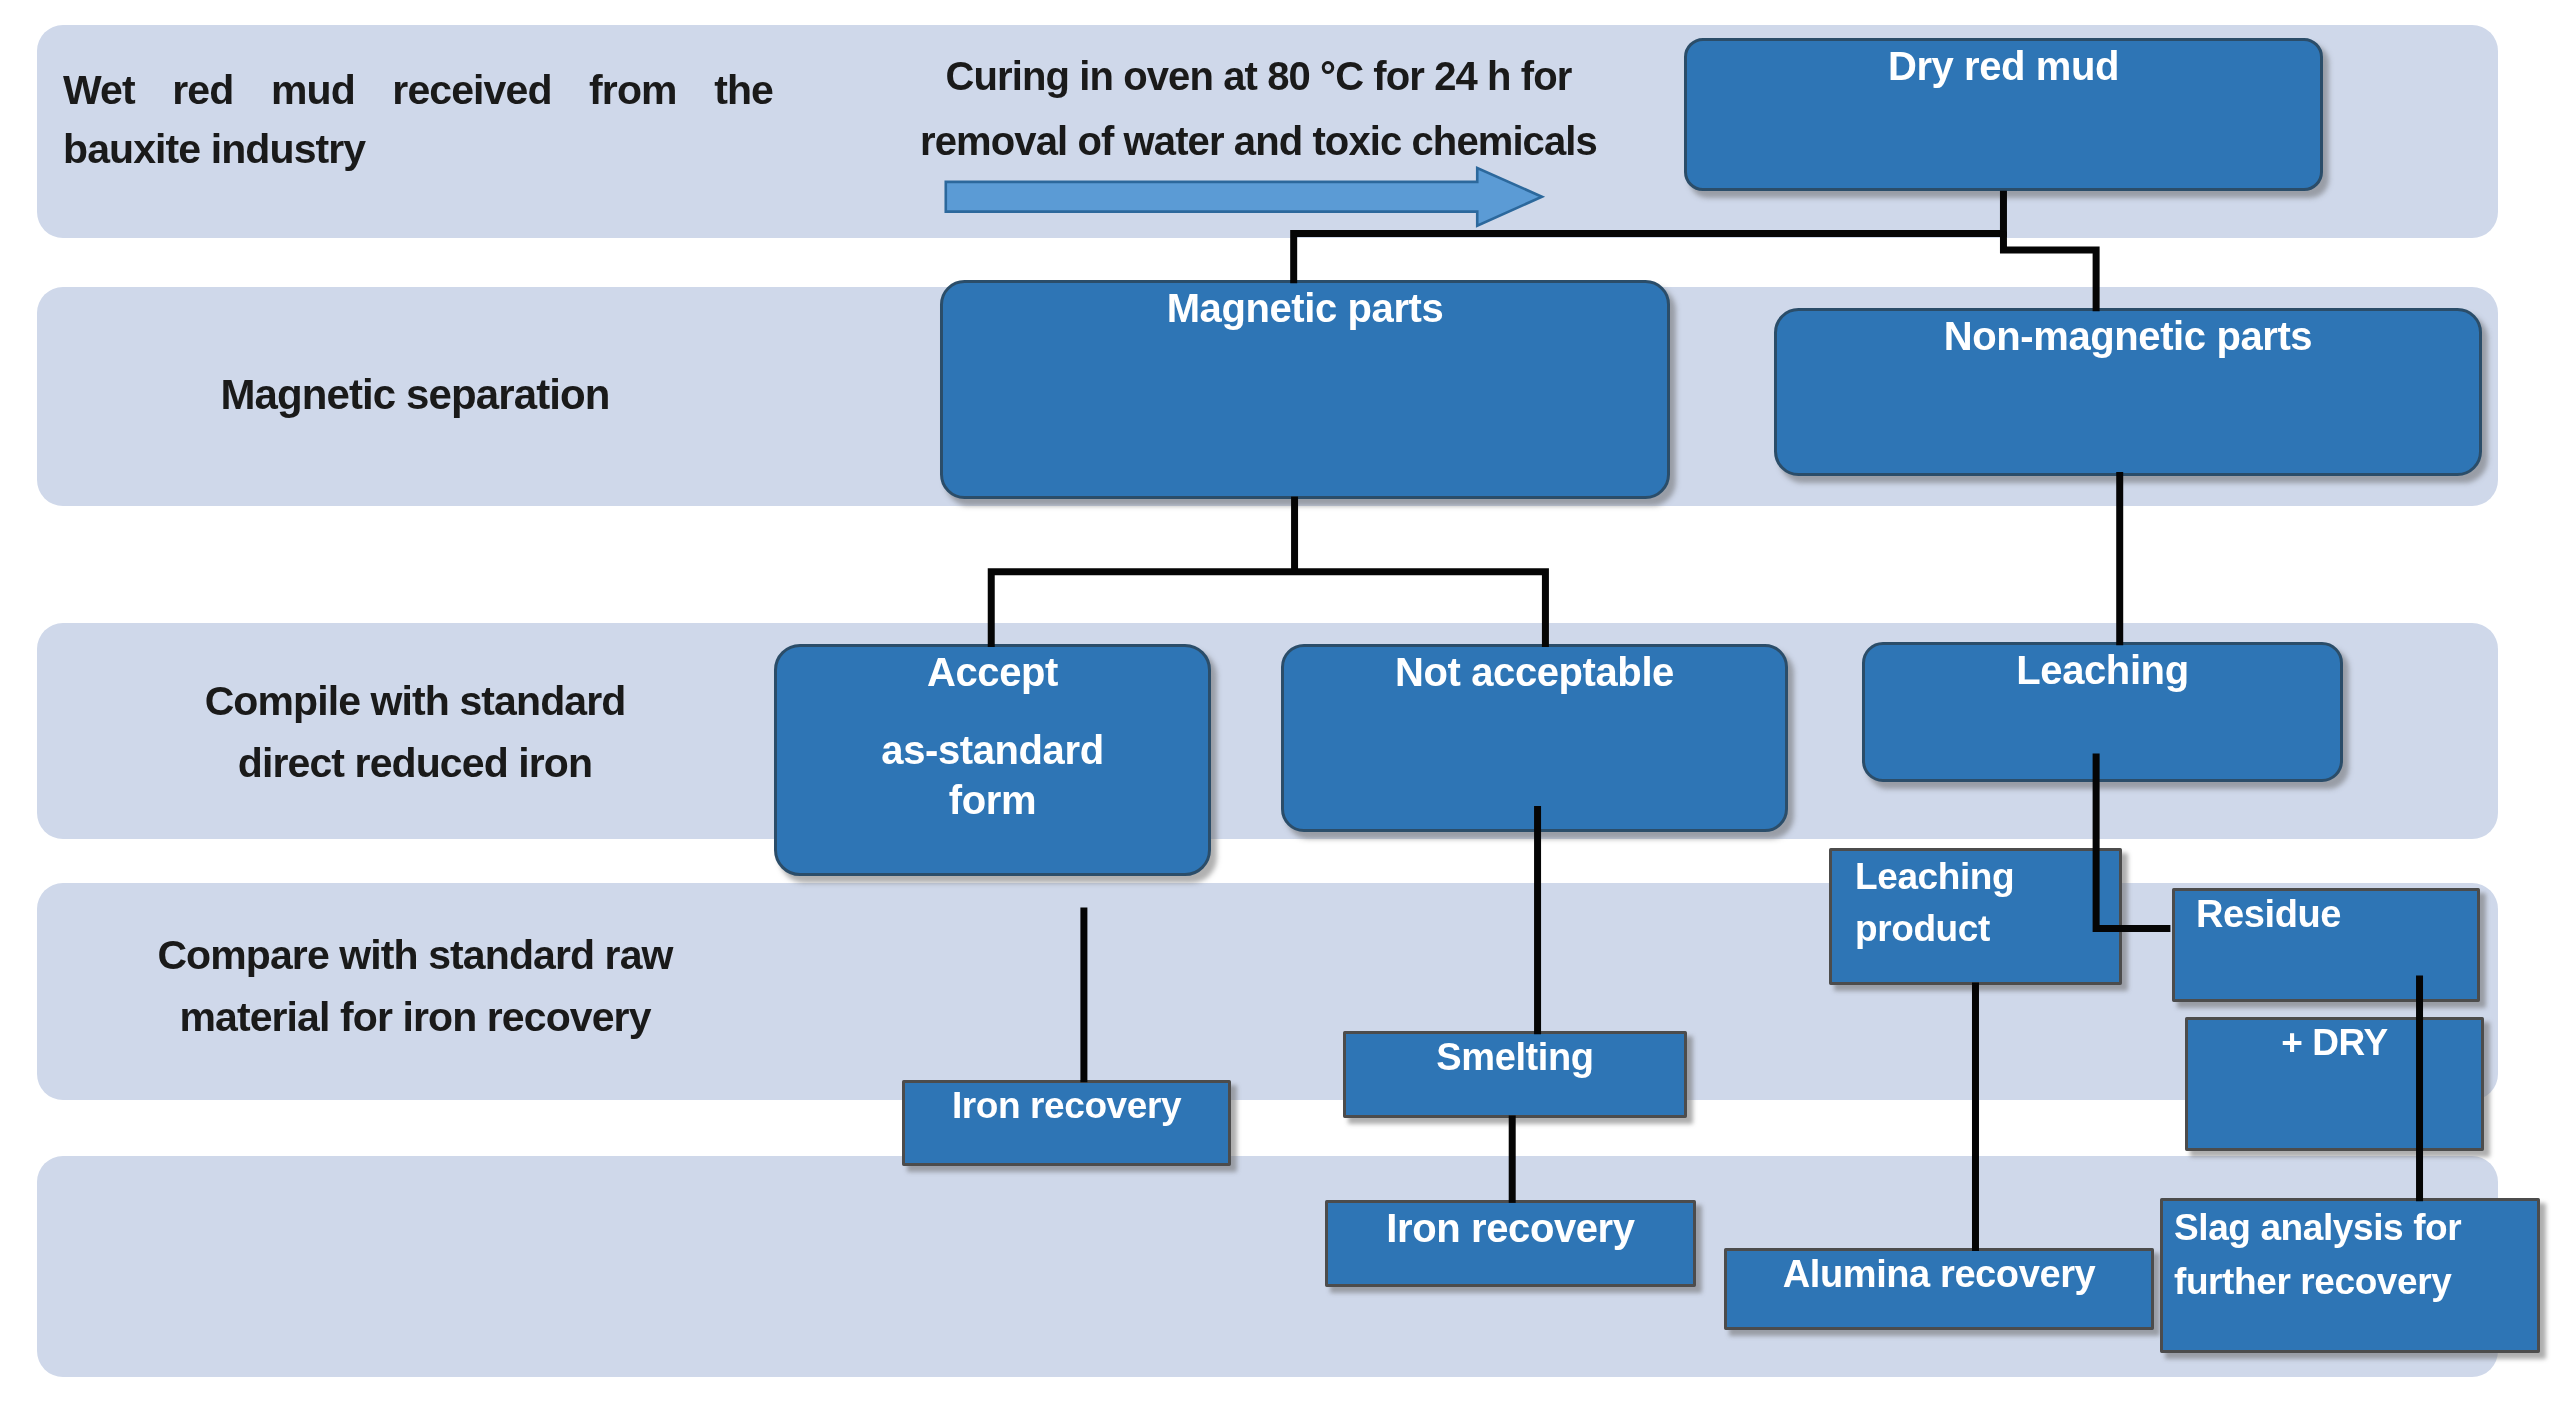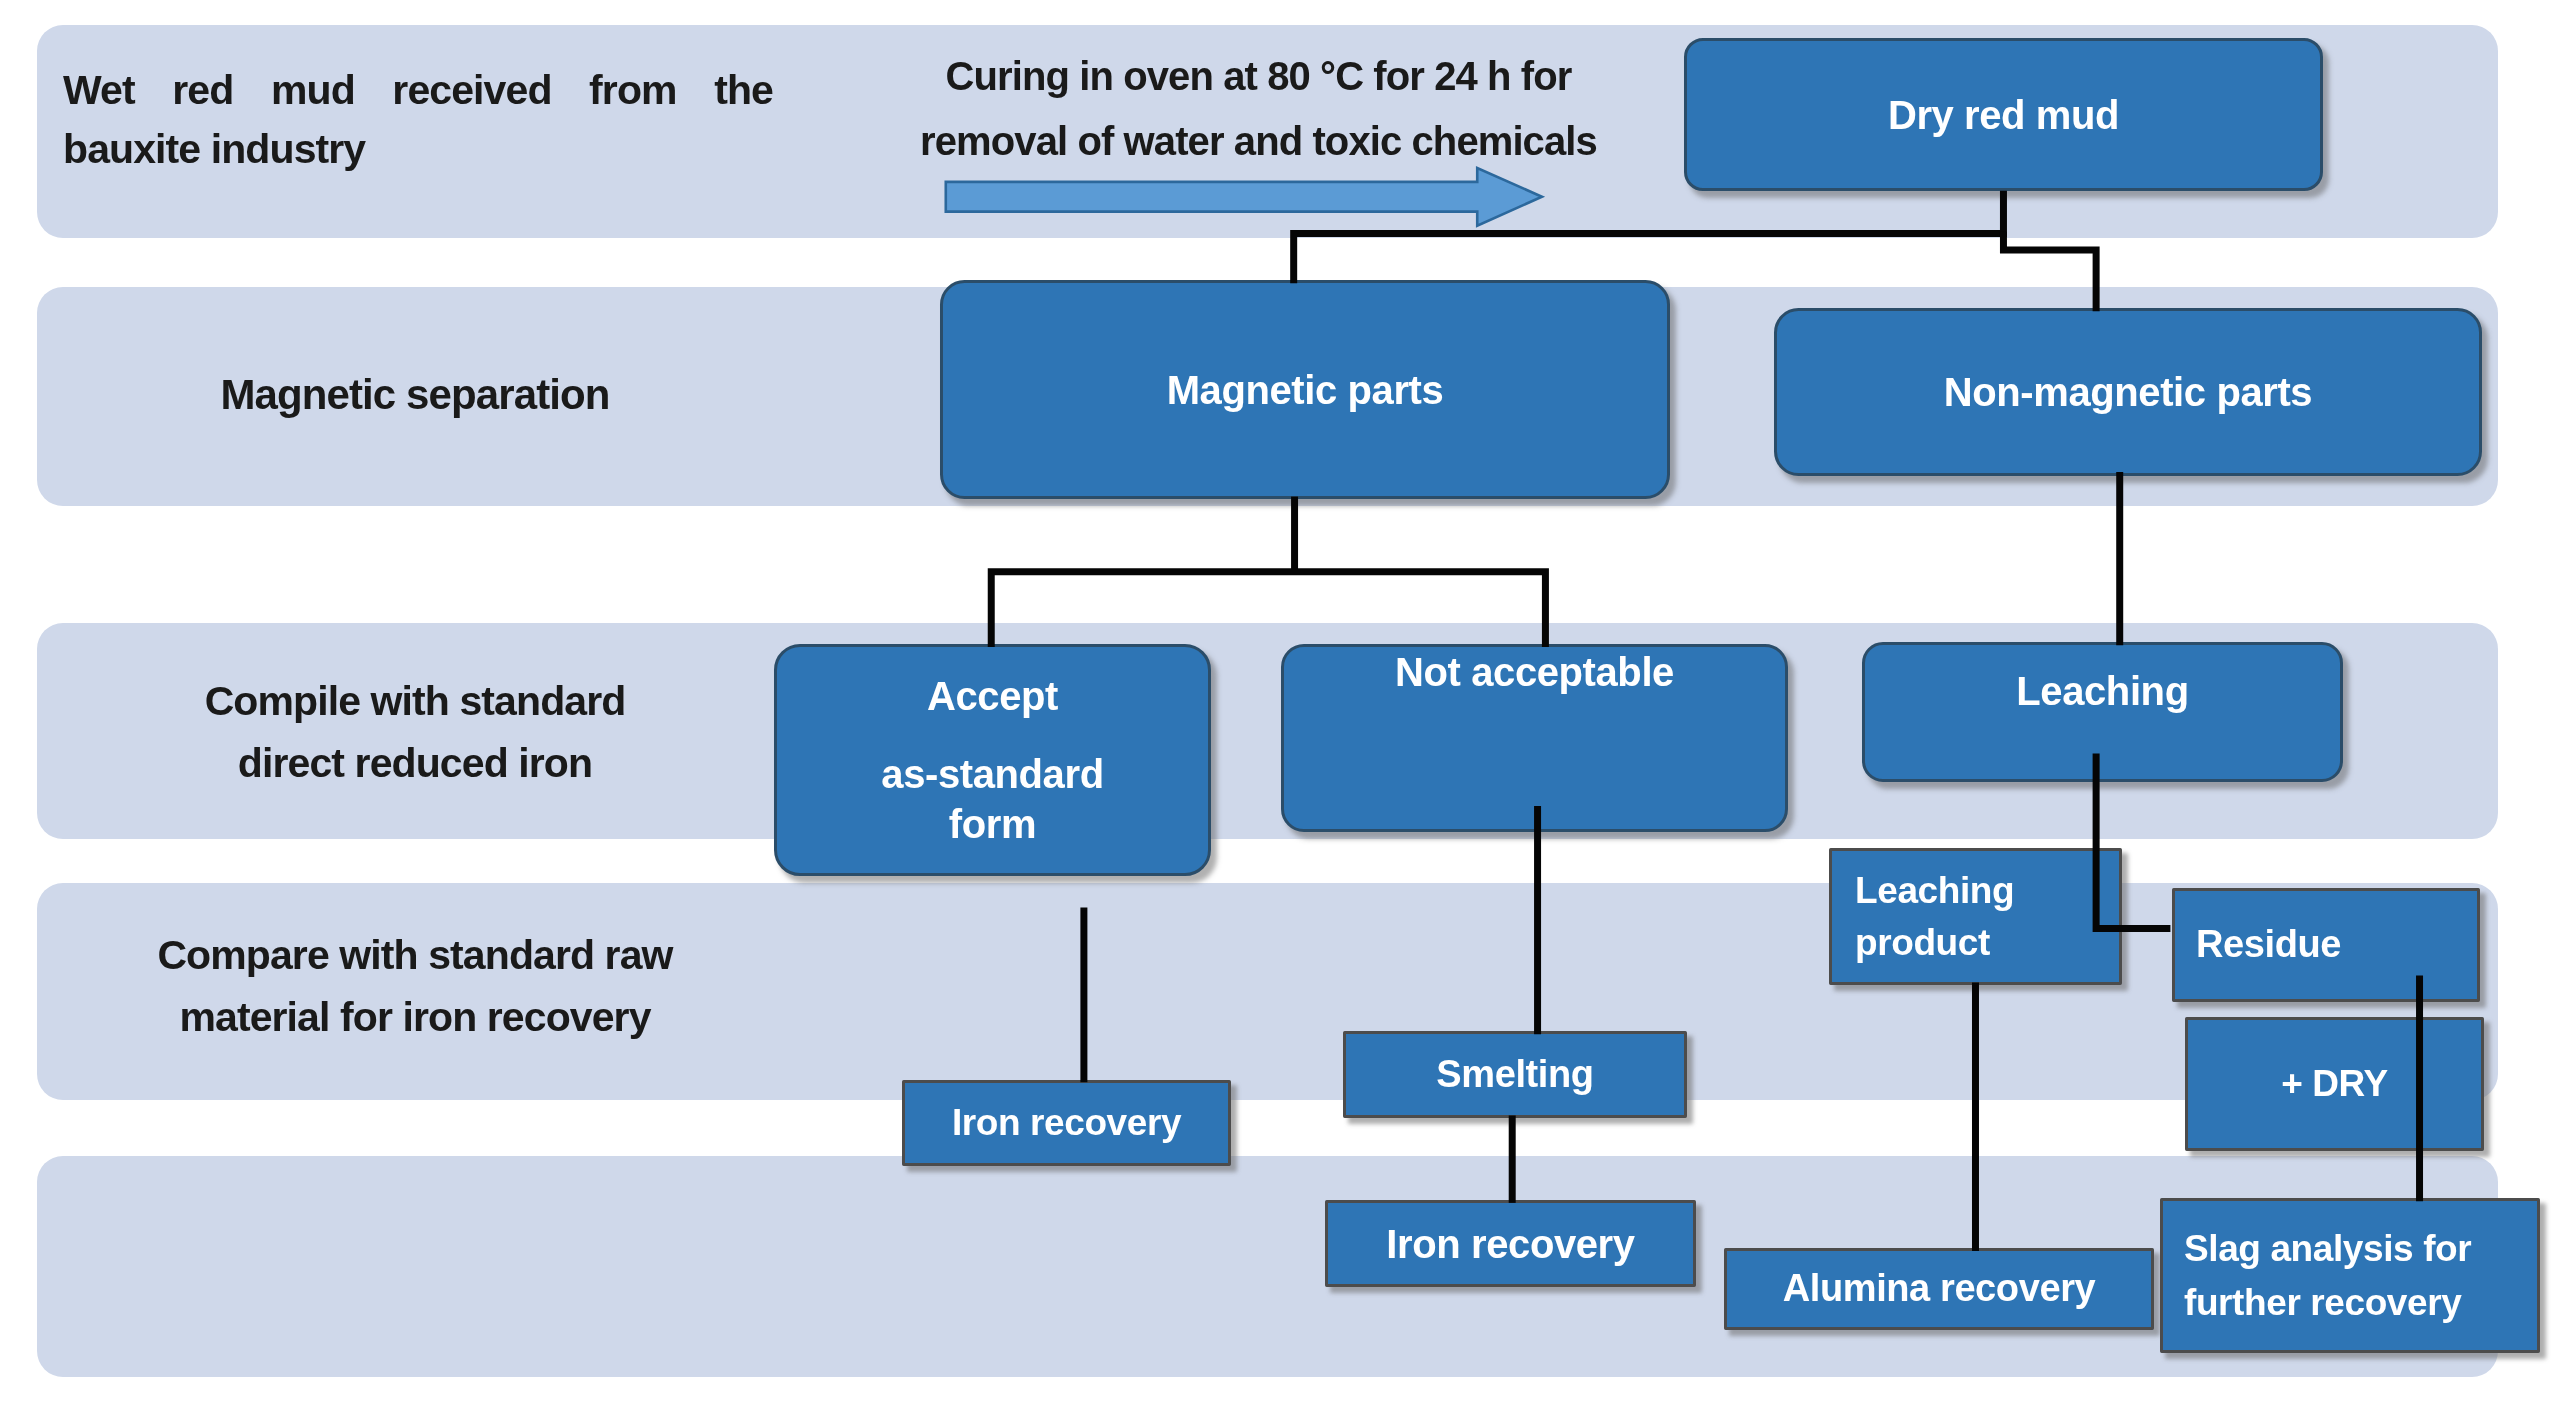--- a/index.html
+++ b/index.html
@@ -20,40 +20,40 @@
   .b5{top:1156px;height:221px;}
 
   .lbl{position:absolute; color:var(--label-text); font-weight:700; letter-spacing:-0.9px;}
   .lbl-wet{left:63px; top:61px; width:710px; font-size:41px; line-height:1.45; text-align:justify;}
   .lbl-curing{left:817px; top:44px; width:883px; font-size:40px; line-height:1.62; text-align:center;}
   .lbl-magsep{left:61px; top:371px; width:708px; font-size:42px; text-align:center;}
   .lbl-compile{left:74px; top:671px; width:682px; font-size:41px; line-height:1.5; text-align:center;}
   .lbl-compare{left:74px; top:925px; width:682px; font-size:41px; line-height:1.5; text-align:center;}
 
   .node{position:absolute; background:var(--node-fill); color:var(--node-text); font-weight:700;
-        display:flex; flex-direction:column; align-items:center; justify-content:center;
+        display:flex; flex-direction:column; align-items:center; 
         text-align:center; letter-spacing:-0.4px; line-height:1.25;}
   .big{border:3.5px solid var(--node-border); box-shadow:5.2px 6.1px 5.2px rgba(99,99,99,.5);}
   .small{border:3.5px solid var(--small-node-border); border-radius:1.7px; box-shadow:5.2px 5.2px 4.4px rgba(110,110,110,.55);}
 
   .n-dry{left:1684px; top:38px; width:639px; height:153px; border-radius:19px; font-size:40px;}
   .n-magnetic{left:940px; top:280px; width:730px; height:219px; border-radius:24.5px; font-size:40px;}
   .n-nonmagnetic{left:1774px; top:308px; width:708px; height:168px; border-radius:24.5px; font-size:40px;}
   .n-accept{left:774px; top:644px; width:437px; height:232px; border-radius:26px; font-size:40px;}
   .n-accept .gap{margin-bottom:28px;}
   .n-notacceptable{left:1281px; top:644px; width:507px; height:188px; border-radius:23px; font-size:40px; justify-content:flex-start; }
   .n-leaching{left:1862px; top:642px; width:481px; height:140px; border-radius:21px; font-size:40px; padding-bottom:42px;}
   .n-leachingproduct{left:1829px; top:848px; width:293px; height:137px; font-size:37px; align-items:flex-start; padding-left:23px; line-height:1.4; text-align:left;}
   .n-residue{left:2172px; top:888px; width:308px; height:114px; font-size:38px; align-items:flex-start; padding-left:21px;}
   .n-plusdry{left:2185px; top:1017px; width:299px; height:134px; font-size:37px;}
   .n-ironrecovery1{left:902px; top:1080px; width:329px; height:86px; font-size:37px;}
   .n-smelting{left:1343px; top:1031px; width:344px; height:87px; font-size:38px;}
   .n-ironrecovery2{left:1325px; top:1200px; width:371px; height:87px; font-size:40px;}
   .n-alumina{left:1724px; top:1248px; width:430px; height:82px; font-size:38px;}
-  .n-slag{left:2160px; top:1198px; width:380px; height:155px; font-size:37px; align-items:flex-start; padding-left:21px; line-height:1.45; text-align:left;}
+  .n-slag{left:2160px; top:1198px; width:380px; height:155px; font-size:37px; align-items:flex-start; padding-left:11px; line-height:1.45; text-align:left;}
 
   #connector-layer{position:absolute; left:0; top:0; width:2576px; height:1425px; pointer-events:none; z-index:10;}
   #connector-layer .wire{fill:none; stroke:var(--connector); stroke-width:8px;}
   #connector-layer .blockarrow{fill:var(--arrow-fill); stroke:var(--arrow-border); stroke-width:3px;}
 </style>
 </head>
 <body>
 
 <div id="canvas">
 

